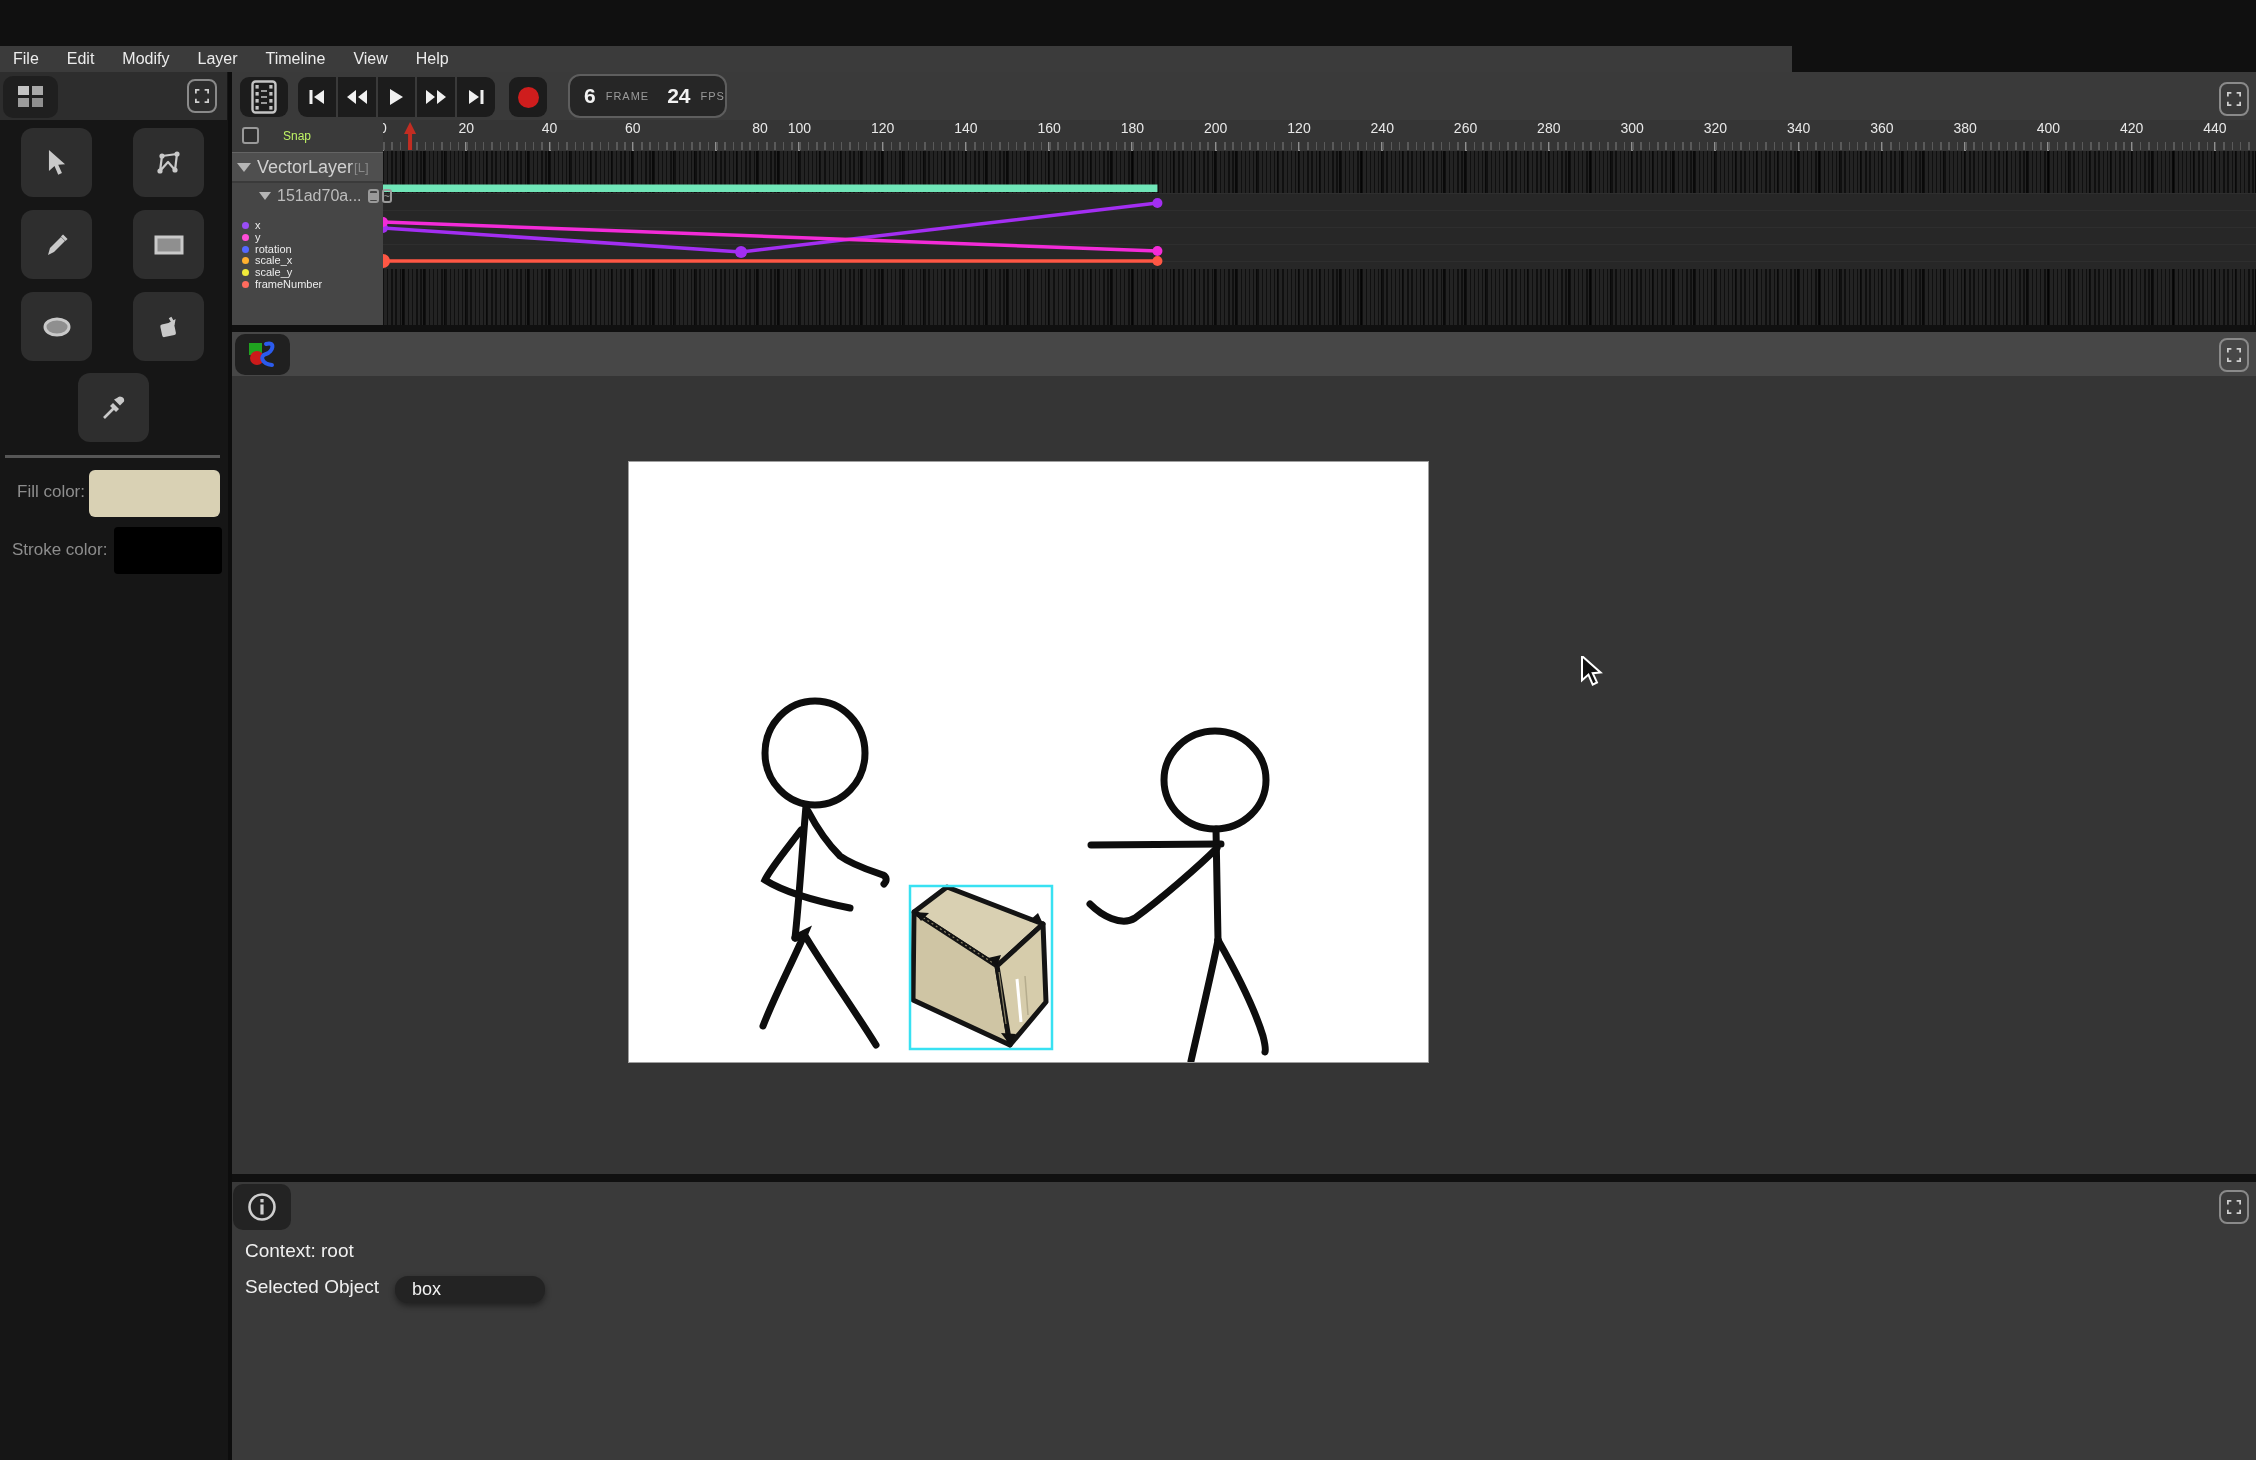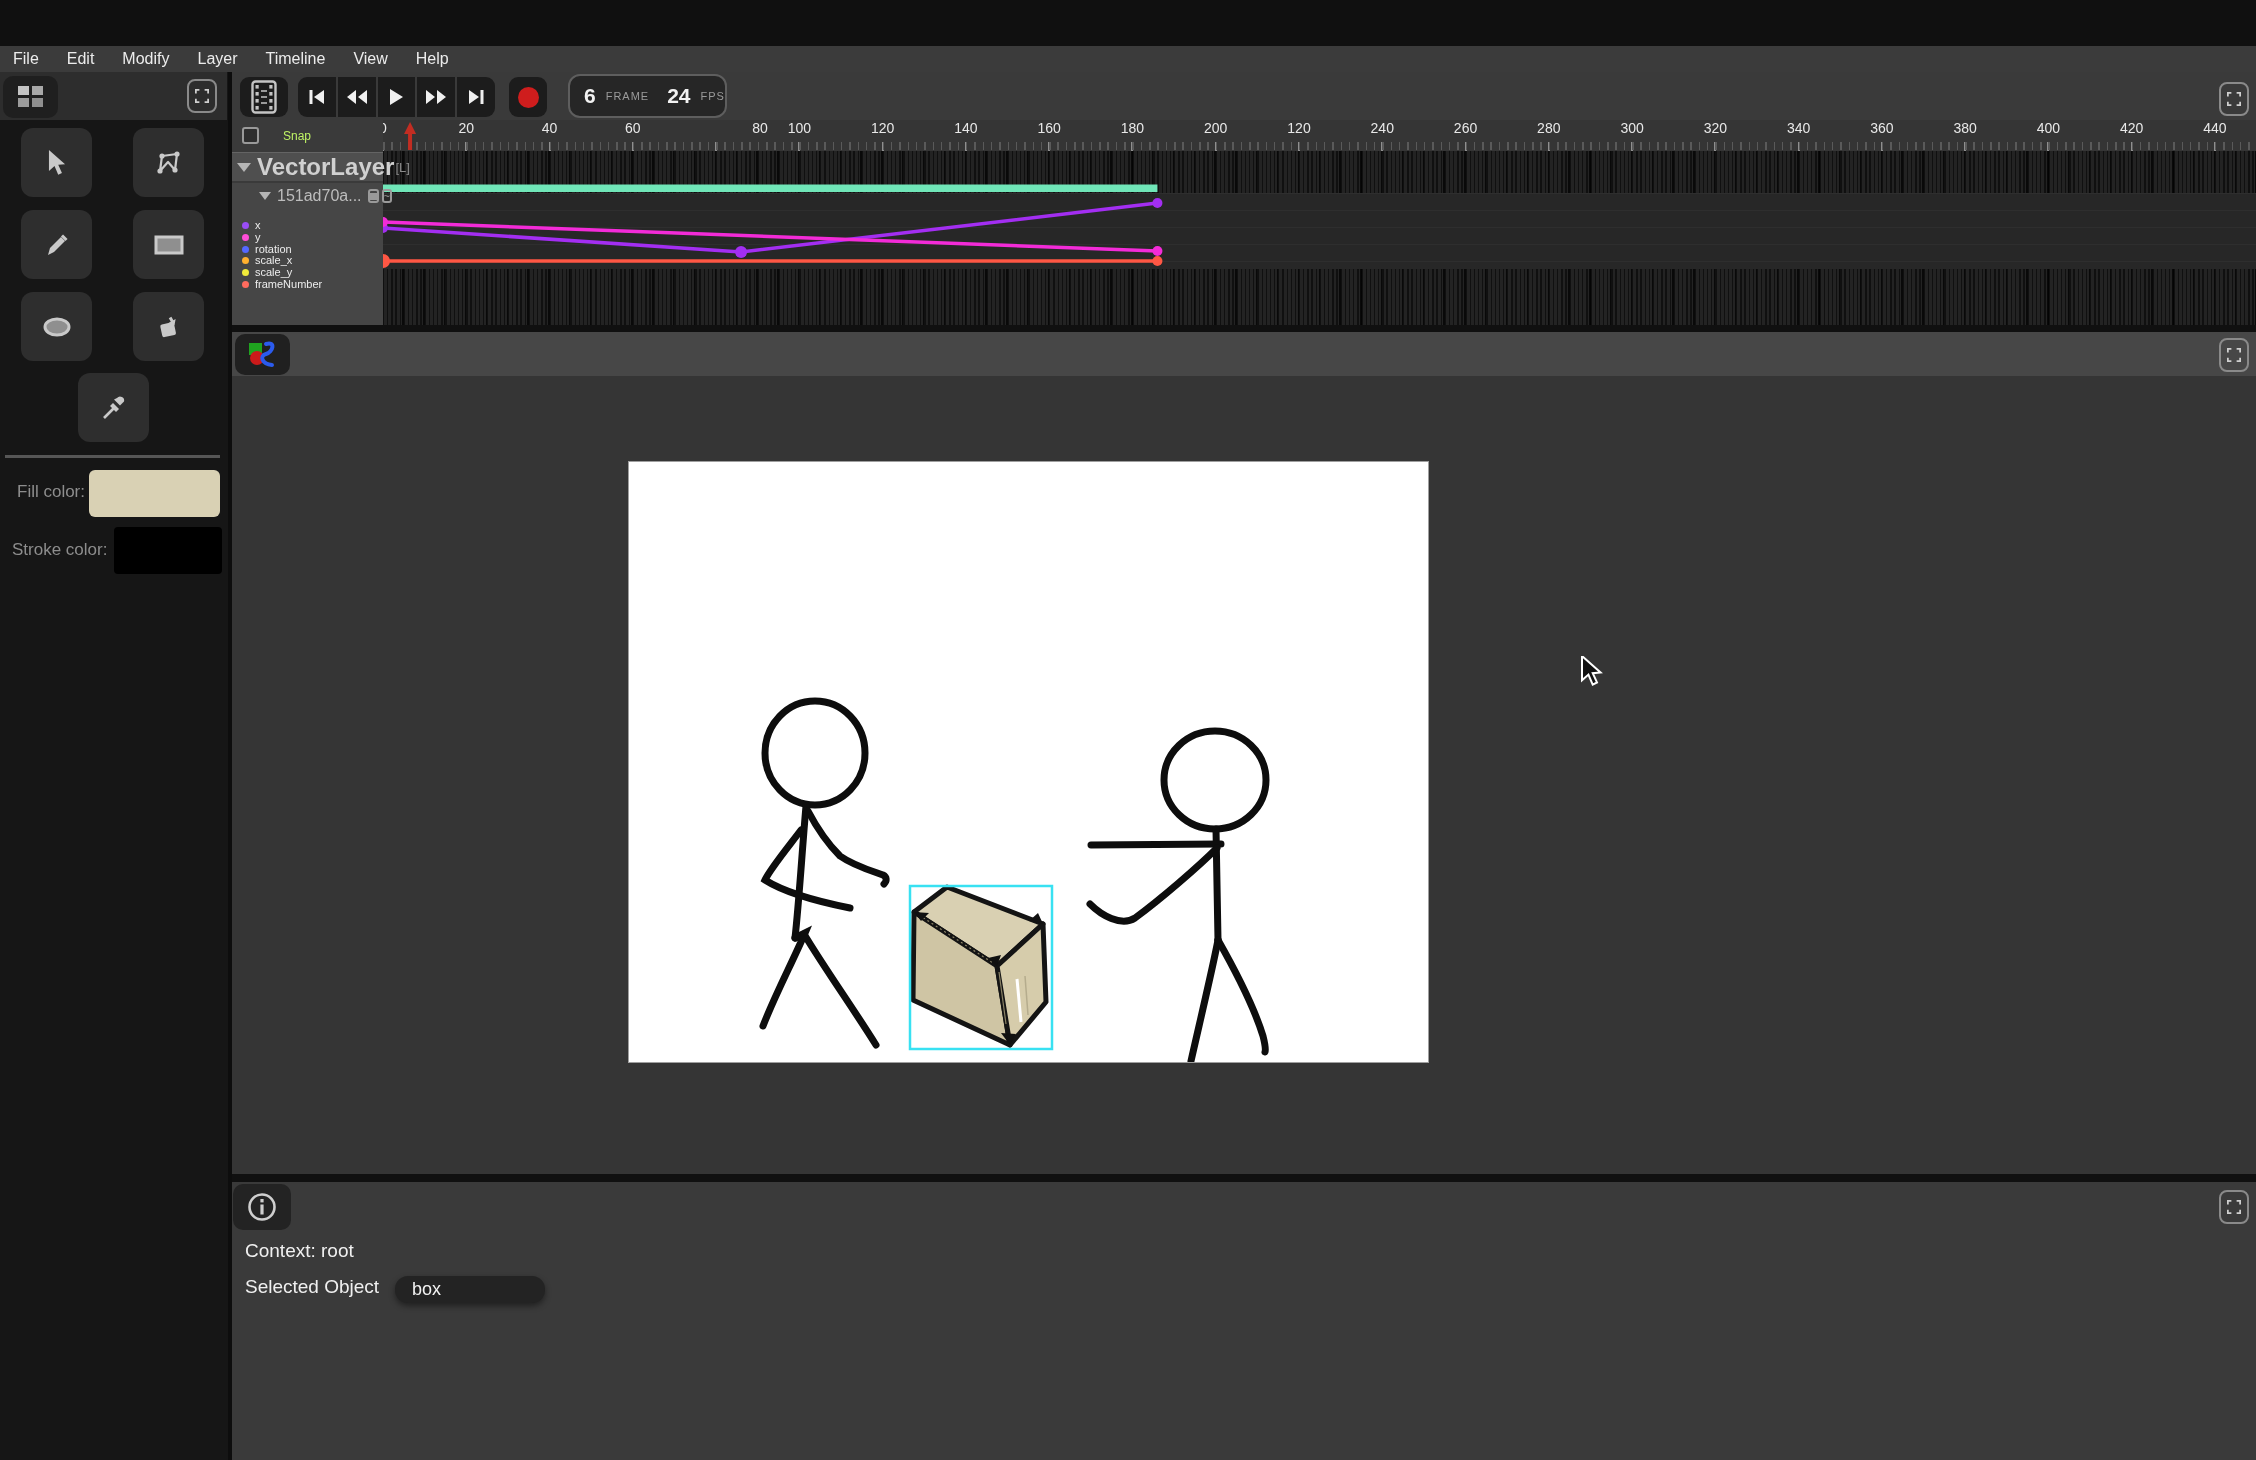--- a/index.html
+++ b/index.html
@@ -7,21 +7,21 @@
        font-family:"Liberation Sans","DejaVu Sans",sans-serif;color:#e6e6e6;overflow:hidden;}
   .abs{position:absolute;}
 
   
   .titlebar{left:0;top:0;width:2256px;height:46px;background:#1f1f1f;}
   .title{left:0;top:0;width:2256px;height:46px;display:flex;align-items:center;justify-content:center;
          font-size:15px;font-weight:bold;color:#dcdcdc;}
   .winctl{top:13px;width:20px;height:20px;display:flex;align-items:center;justify-content:center;cursor:default;}
 
   
-  .menubar{left:0;top:46px;width:2256px;height:26px;background:#3b3b3b;display:flex;align-items:center;gap:22px;padding-left:10px;box-sizing:border-box;}
+  .menubar{left:0;top:46px;width:1792px;height:26px;background:#3b3b3b;display:flex;align-items:center;gap:22px;padding-left:10px;box-sizing:border-box;}
   .menu-item{font-size:16px;color:#ececec;padding:0 3px;}
 
   
   .sidebar{left:0;top:72px;width:232px;height:1388px;background:#161616;border-right:4px solid #0d0d0d;box-sizing:border-box;}
   .sidebar-top{left:0;top:0;width:227px;height:48px;background:#2d2d2d;}
   .grid-btn{left:3px;top:4px;width:55px;height:42px;background:#1f1f1f;border-radius:10px;display:flex;align-items:center;justify-content:center;}
   .fsbtn{width:30px;height:34px;border:2px solid #8a8a8a;border-radius:8px;background:transparent;display:flex;align-items:center;justify-content:center;box-sizing:border-box;}
   .toolbtn{width:71px;height:69px;background:#2e2e2e;border-radius:12px;display:flex;align-items:center;justify-content:center;}
   .divider{left:5px;top:383px;width:215px;height:3px;background:#565656;}
   .swatch-label{font-size:17px;color:#8d8d8d;}
@@ -294,21 +294,21 @@
           <polygon points="21.063399999999998,14 33.0634,14 27.063399999999998,2" fill="#c22d22"></polygon>
         </g>
       </svg>
 
     <div class="abs snap-row">
       <div class="checkbox"></div>
       <span style="margin-left:24px;font-size:12px;color:#bef264">Snap</span>
     </div>
     <div class="abs layer-row">
       <div class="tri"></div>
-      <span style="font-size:24px;font-weight:700;color:#d0d0d0">VectorLayer</span>
+      <span style="font-size:18px;font-weight:400;color:#d0d0d0">VectorLayer</span>
       <span style="font-size:13px;color:#8a8a8a;margin-left:1px">[L]</span>
     </div>
     <div class="abs sub-row">
       <div class="tri" style="margin-left:27px;border-left-width:6px;border-right-width:6px;border-top-width:8px"></div>
       <span style="font-size:16px;color:#bdbdbd">151ad70a...</span>
       <div class="minibtn" style="margin-left:6px">
         <div style="width:7px;height:7px;background:#9a9a9a"></div>
       </div>
       <div class="minibtn" style="margin-left:3px">
         <span style="font-size:11px;color:#9a9a9a;line-height:8px">~</span>

